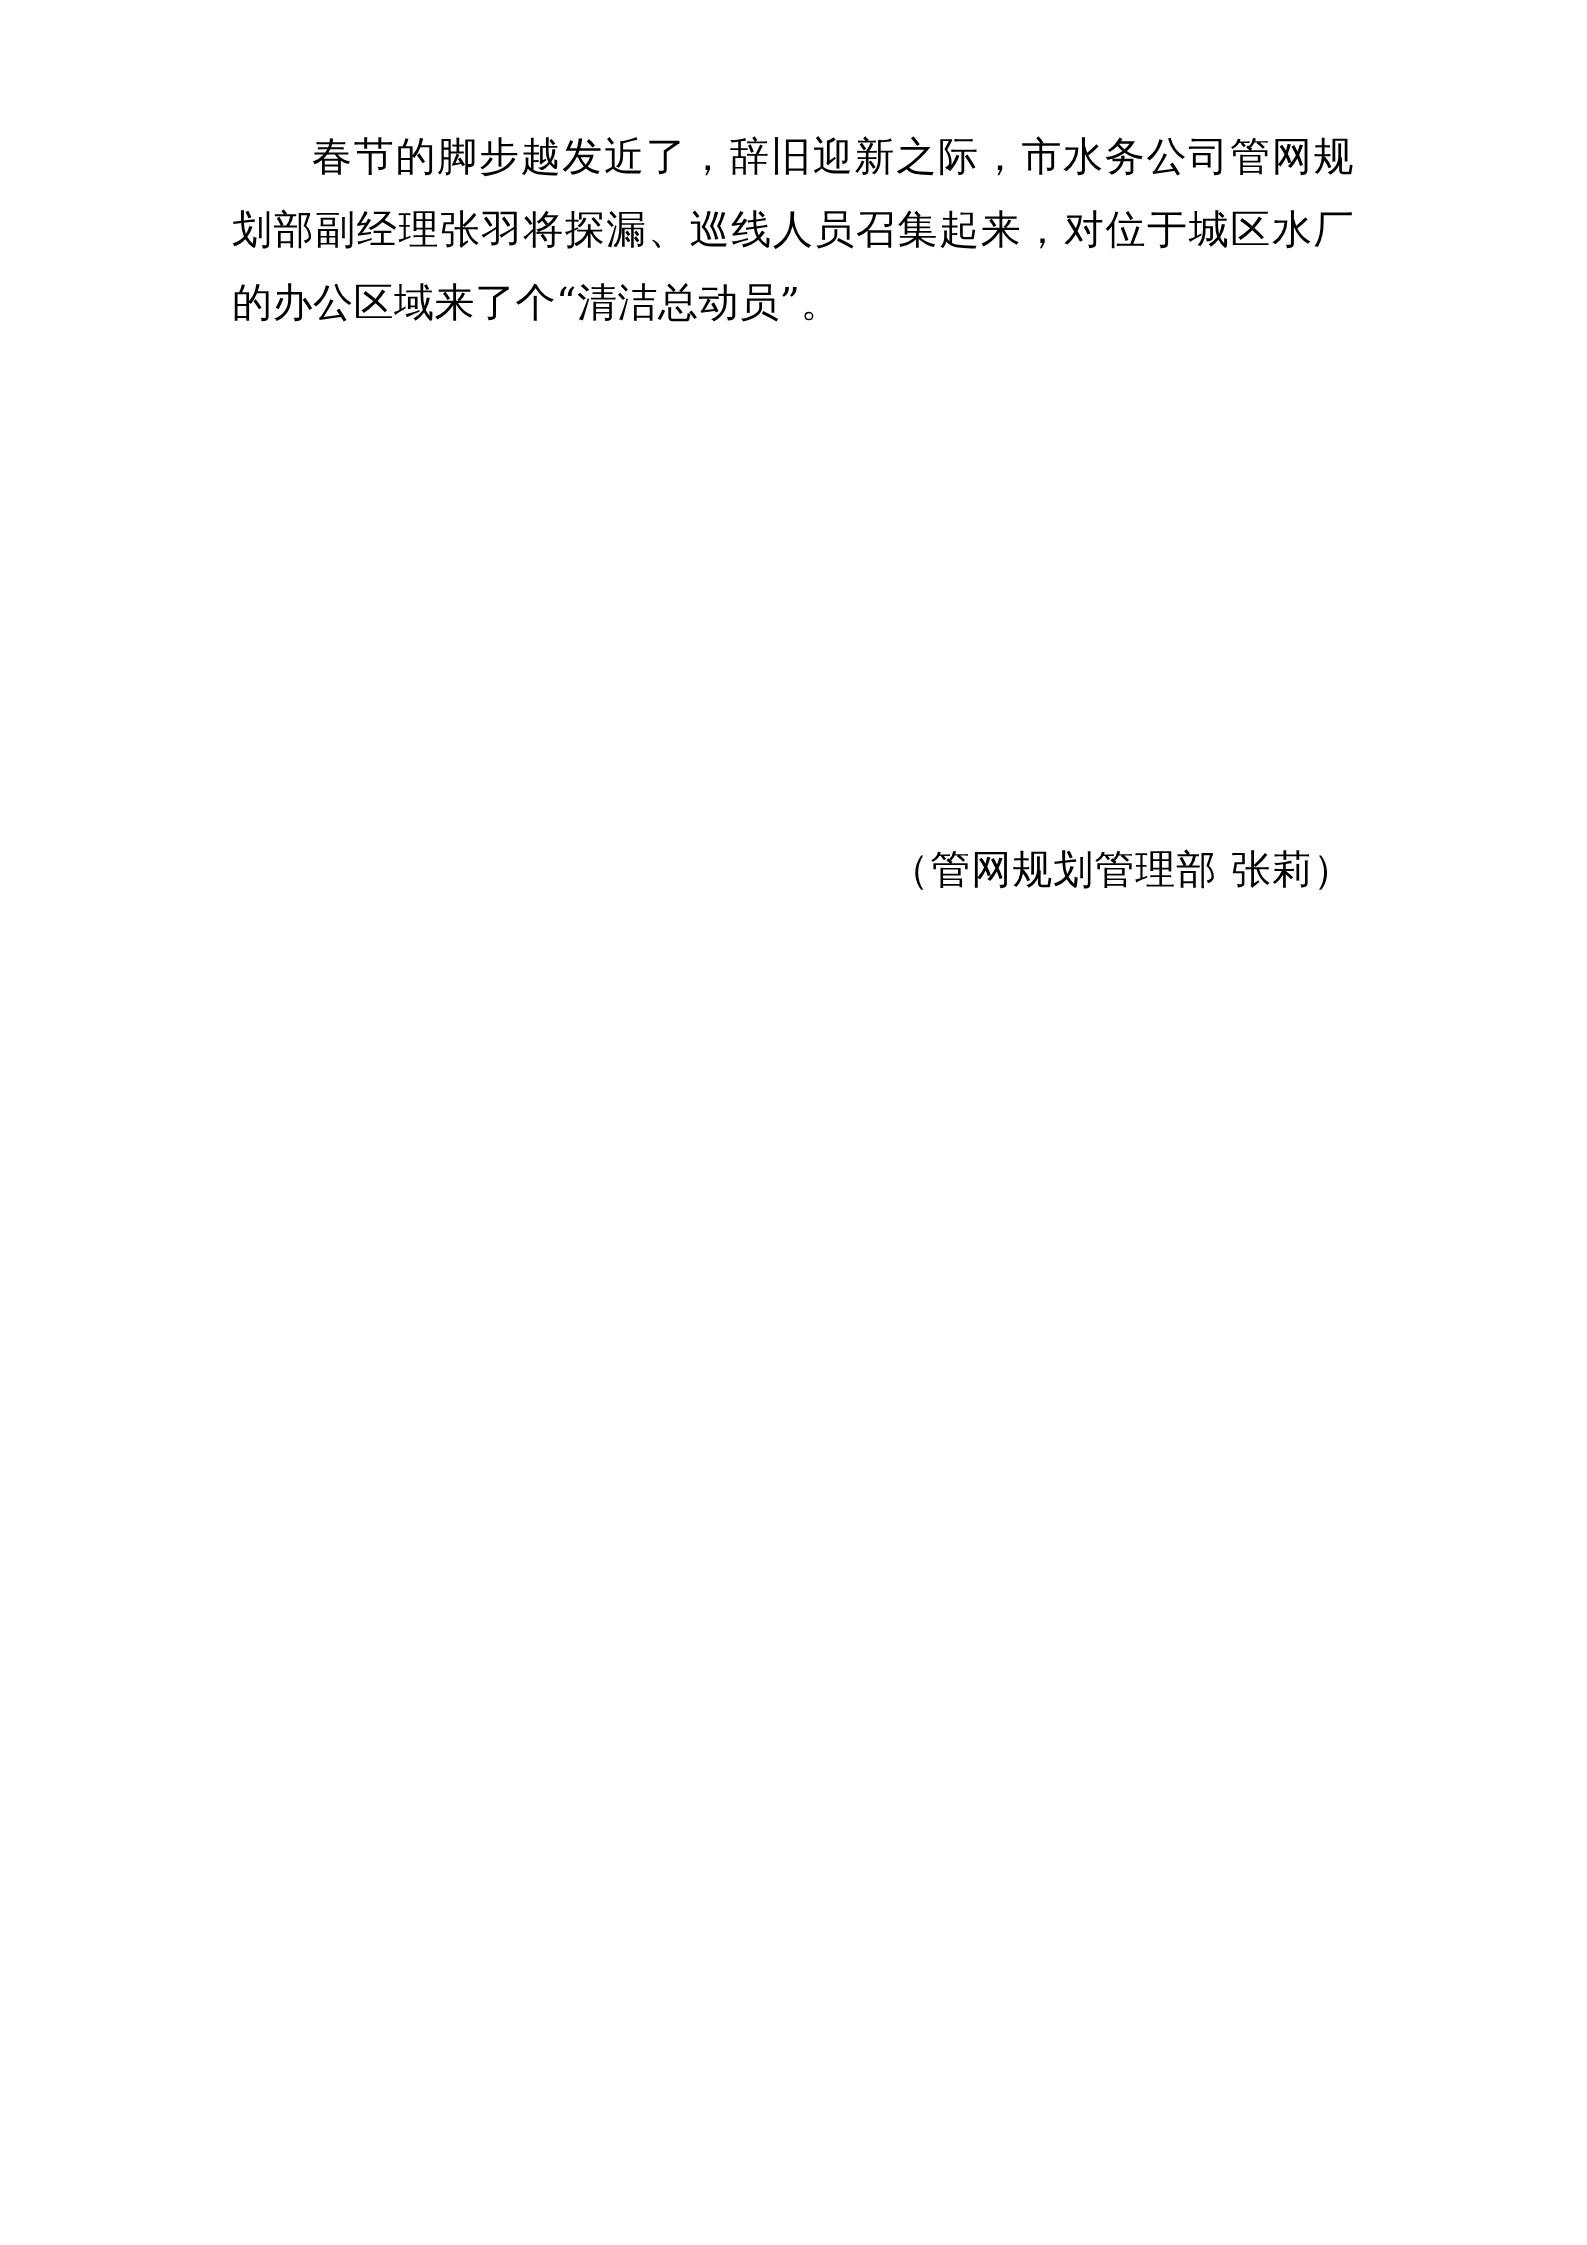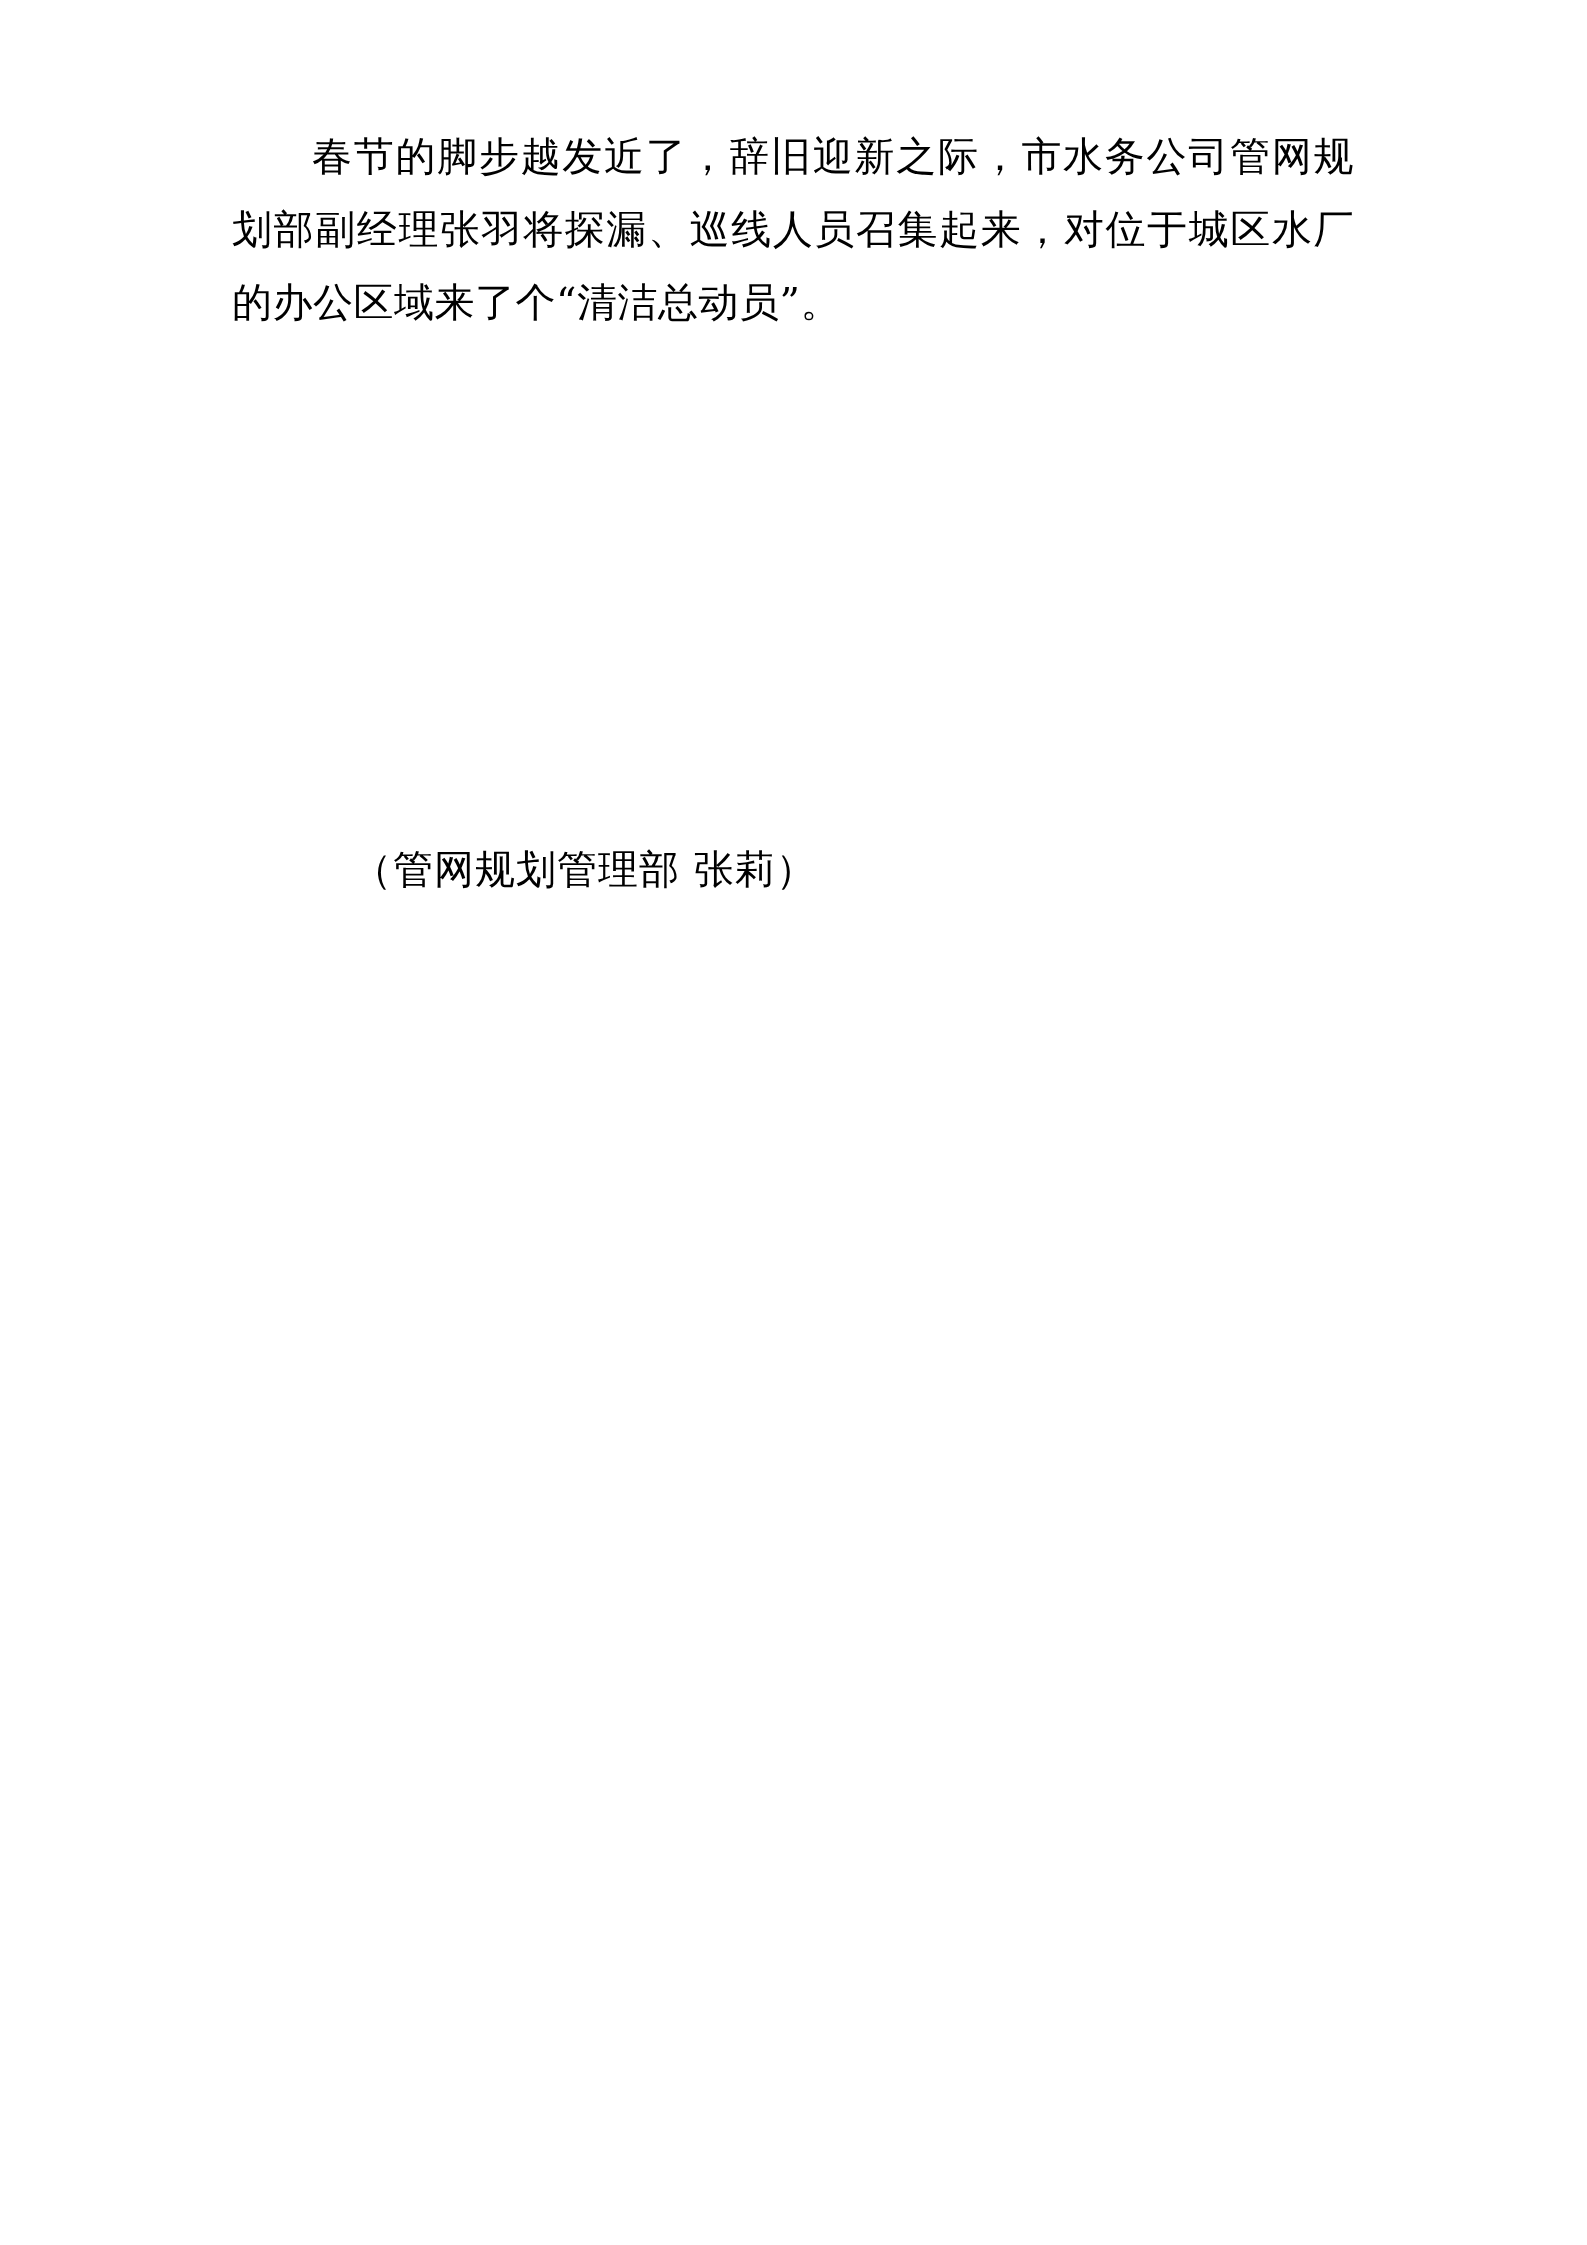--- a/index.html
+++ b/index.html
@@ -40,21 +40,21 @@
   }
   .signature-block {
     position: absolute;
     left: 232px;
     top: 833px;
     width: 1122px;
   }
   .signature {
     font-size: 40px;
     line-height: 73px;
-    text-align: left;
+    text-align: right;
     padding-left: 120px;
     letter-spacing: 1px;
   }
 </style>
 </head>
 <body>
 
 <div class="page">
   <div class="content">
     <p class="para">春节的脚步越发近了，辞旧迎新之际，市水务公司管网规划部副经理张羽将探漏、巡线人员召集起来，对位于城区水厂的办公区域来了个“清洁总动员”。</p>

